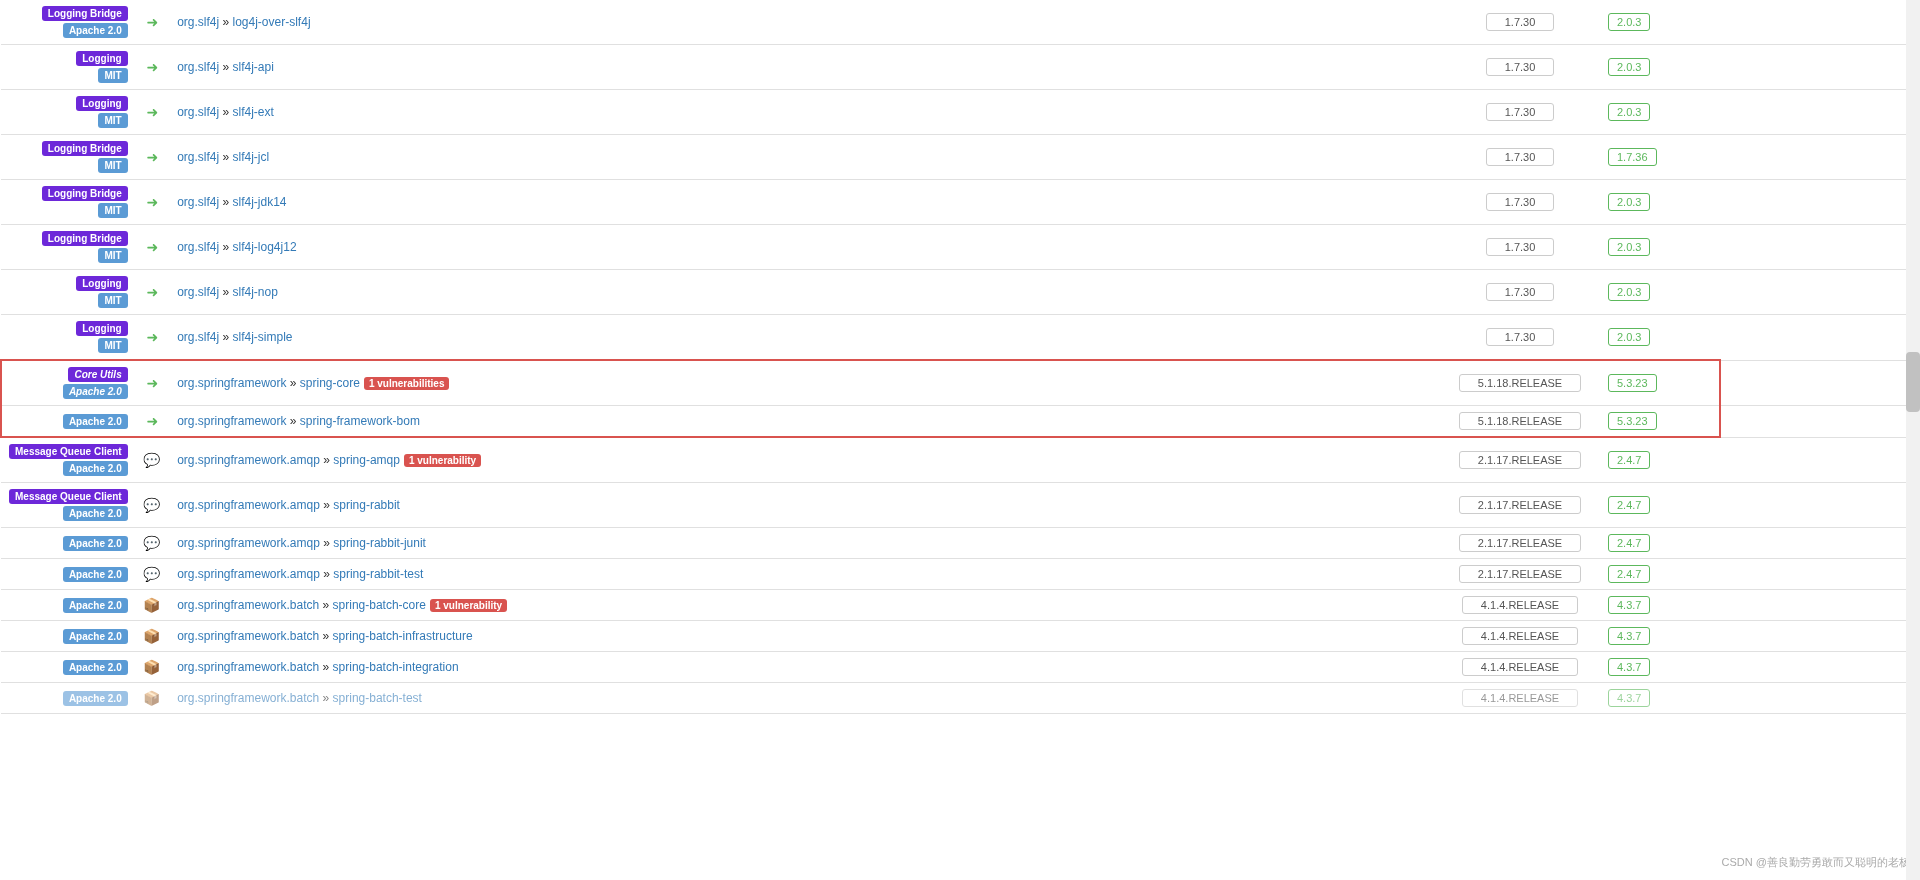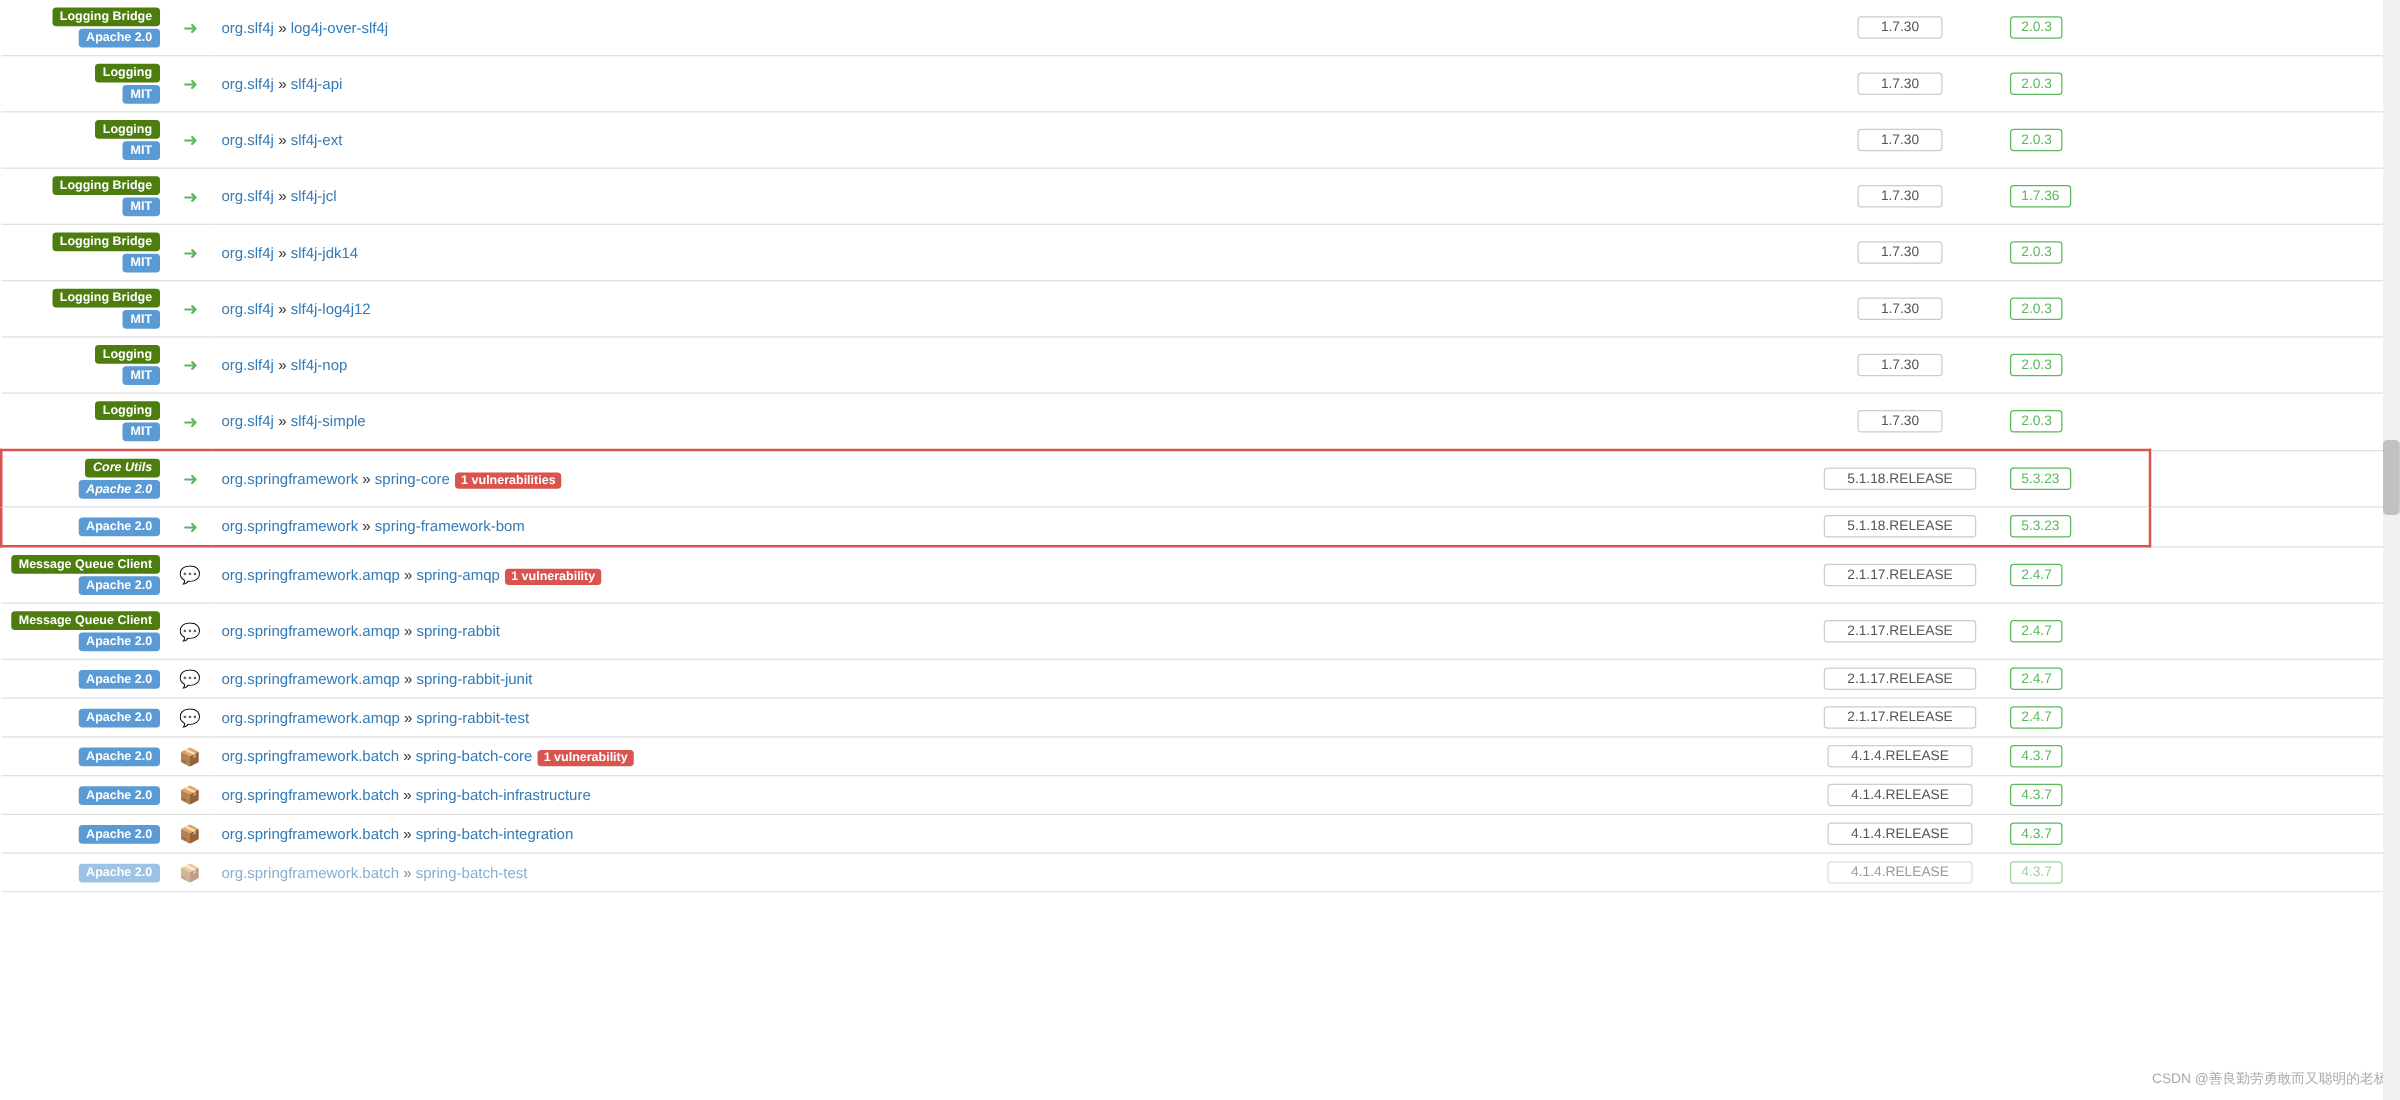--- a/index.html
+++ b/index.html
@@ -43,21 +43,21 @@
     }
     .badge {
       display: inline-block;
       padding: 2px 6px;
       border-radius: 3px;
       font-size: 10px;
       font-weight: bold;
       color: #fff;
       text-align: center;
     }
-    .badge-red { background-color: #4d7c0f; }
+    .badge-red { background-color: #6d28d9; }
     .badge-blue { background-color: #5b9bd5; }
     .badge-stack {
       display: flex;
       flex-direction: column;
       align-items: flex-end;
       gap: 2px;
     }
     .dep-link {
       color: #337ab7;
       text-decoration: none;

